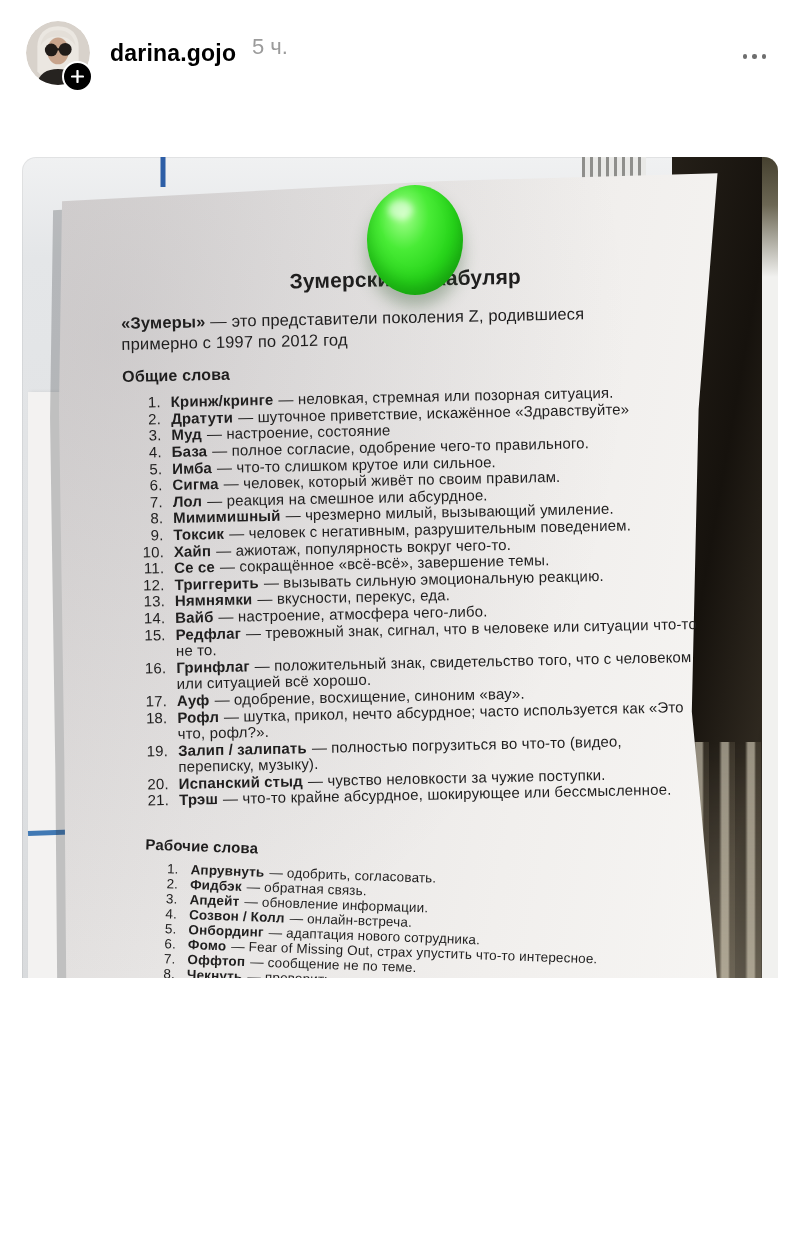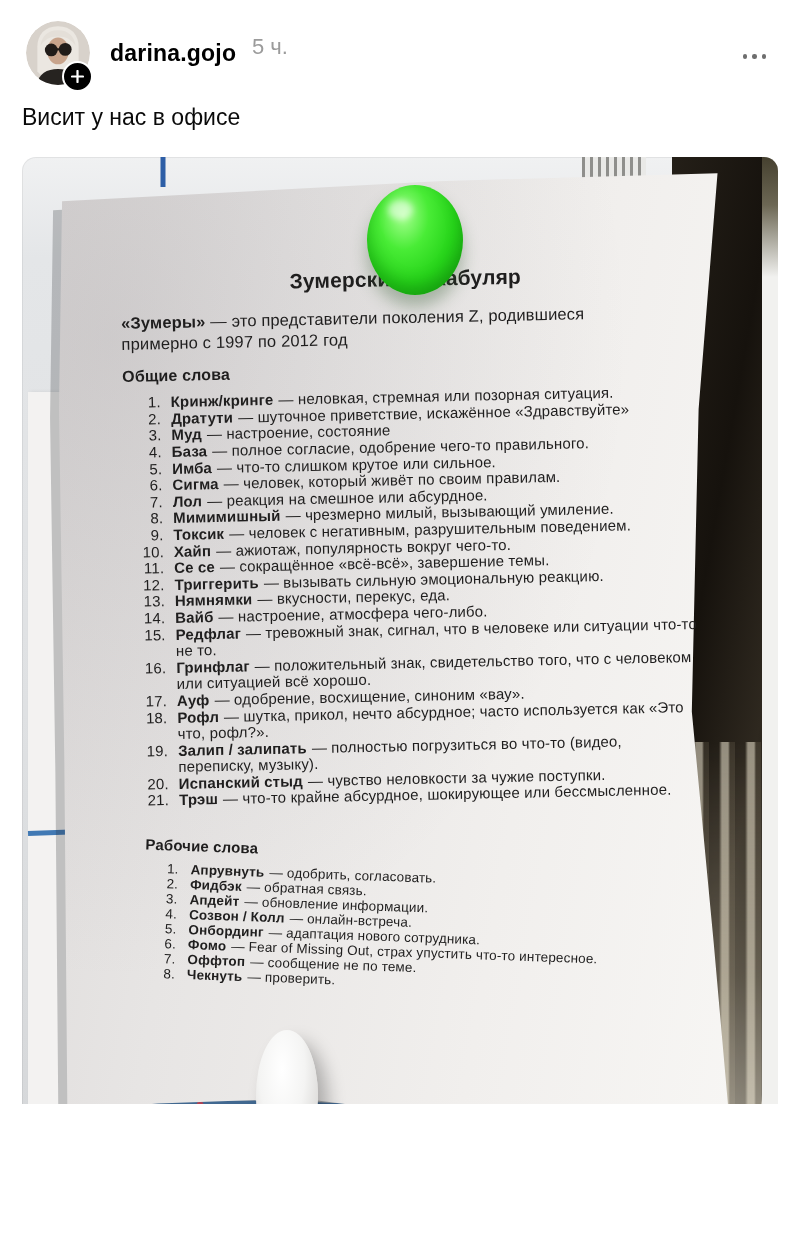--- a/index.html
+++ b/index.html
@@ -1,16 +1,16 @@
 <!DOCTYPE html>
 <html><head>
 <meta charset="utf-8">
 <style>
   html,body{margin:0;padding:0;background:#fff;}
-  .page{position:relative;width:800px;height:1104px;background:#fff;overflow:hidden;
+  .page{position:relative;width:800px;height:978px;background:#fff;overflow:hidden;
         font-family:"Liberation Sans",sans-serif;color:#000;}
 
   
   .post-header{position:absolute;left:0;top:0;width:100%;height:100px;}
   .avatar-wrap{position:absolute;left:26px;top:21px;width:64px;height:64px;cursor:pointer;}
   .avatar{width:64px;height:64px;border-radius:50%;overflow:hidden;display:block;}
   .follow-badge{position:absolute;left:36px;top:40px;width:27px;height:27px;border-radius:50%;
         background:#000;border:2.5px solid #fff;display:flex;align-items:center;justify-content:center;}
   .follow-badge svg{display:block;}
   .username{position:absolute;left:110px;top:40px;font-size:23px;font-weight:bold;letter-spacing:.2px;}
@@ -116,21 +116,20 @@
     </div>
     <span class="username">darina.gojo</span>
     <span class="timestamp">5 ч.</span>
     <div class="more-button">
       <i></i>
         <i></i>
         <i></i>
     </div>
   </div>
 
-  <div class="post-text">Висит у нас в офисе</div>
 
   <div class="photo">
     <div class="wall-strip"></div>
     <div class="wall-dark-top"></div>
     <div class="vent-grille"></div>
     <div class="dark-frame"></div>
     <div class="paper-back">
       <div class="back-line"></div>
     </div>
 

